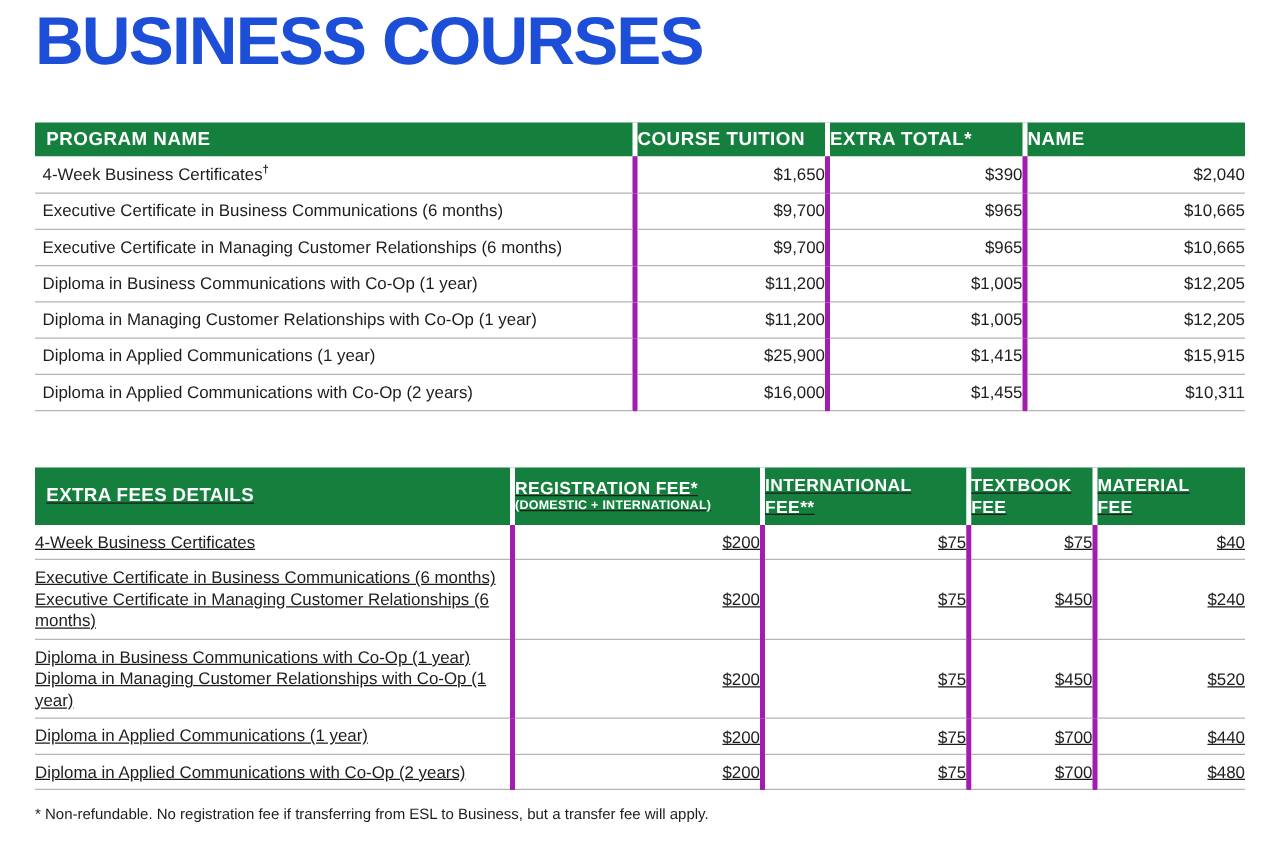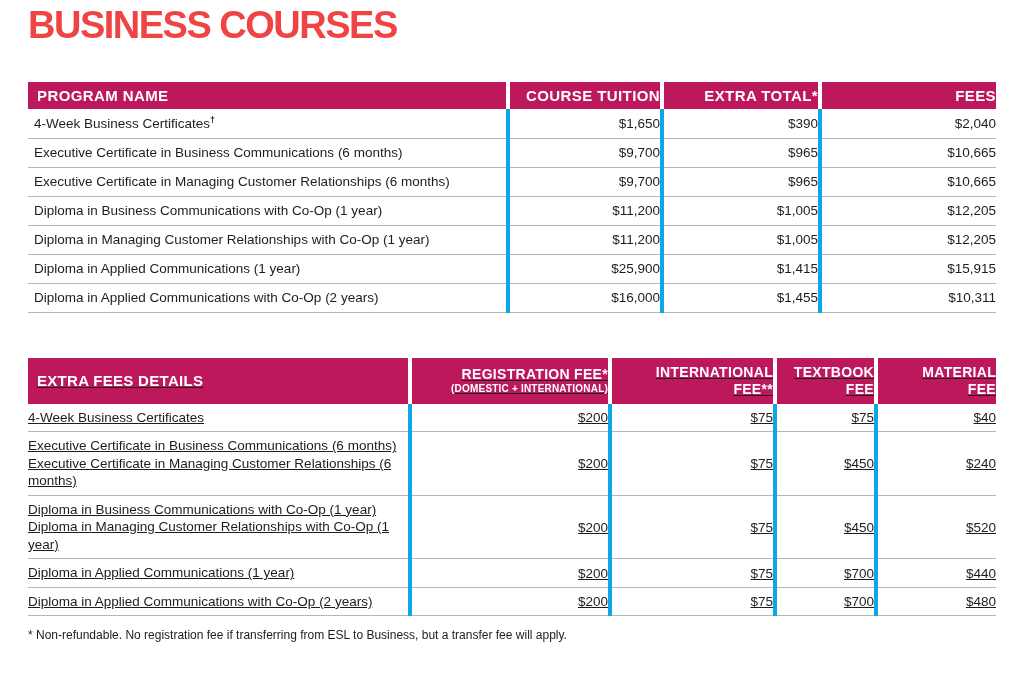--- a/index.html
+++ b/index.html
@@ -6,60 +6,60 @@
   html, body { background: #ffffff; }
   body {
     width: 1024px; height: 685px;
     font-family: "Liberation Sans", sans-serif;
     color: #1d1d1b;
     overflow: hidden;
   }
   .page { padding: 6px 28px 0 28px; }
 
   .title {
-    font-size: 38px;
+    font-size: 54px;
     font-weight: 700;
     letter-spacing: -1.5px;
-    color: #ef4444;
+    color: #1d4ed8;
     line-height: 1.0;
   }
   .subtitle {
     margin-top: 13px;
     font-size: 14.5px;
     color: #1d1d1b;
     letter-spacing: -0.1px;
   }
   .subtitle .bold { font-weight: 700; }
 
   table {
     width: 968px;
     border-collapse: collapse;
     table-layout: fixed;
   }
   .table-1 { margin-top: 38px; }
   .table-2 { margin-top: 45px; text-decoration: underline; }
 
   th {
-    background: #be185d;
+    background: #15803d;
     color: #ffffff;
     font-weight: 700;
     border-right: 4px solid #ffffff;
     vertical-align: middle;
   }
   th:last-child { border-right: none; }
   .table-1 th { height: 27px; font-size: 15px; letter-spacing: 0.4px; }
   .table-2 th { height: 46px; font-size: 14px; letter-spacing: 0.3px; }
   th.h-left { text-align: left; padding-left: 9px; font-size: 15px; }
-  th.h-center { text-align: right; }
+  th.h-center { text-align: left; }
   .hline { display: block; line-height: 1.15; }
-  .hsub { display: block; font-size: 10px; letter-spacing: 0.2px; line-height: 1.3; padding-left: 32px; }
+  .hsub { display: block; font-size: 10px; letter-spacing: 0.2px; line-height: 1.3; }
 
   td {
     border-bottom: 1px solid #b5b5b5;
-    border-right: 4px solid #0ea5e9;
+    border-right: 4px solid #a21caf;
     font-size: 13.5px;
     color: #1d1d1b;
   }
   td:last-child { border-right: none; }
   .table-1 td { height: 29px; }
   .table-2 td { padding: 5px 0; }
   .cell-program { text-align: left; padding-left: 6px; }
   .cell-num { text-align: right; }
   .program-line { display: block; line-height: 1.3; }
   sup.fn-mark { font-size: 9px; font-weight: 700; vertical-align: super; line-height: 0; }
@@ -80,21 +80,21 @@
       <col style="width:480px">
         <col style="width:154px">
         <col style="width:158px">
         <col style="width:176px">
     </colgroup>
     <thead>
       <tr>
         <th class="h-left">PROGRAM NAME</th>
         <th class="h-center">COURSE TUITION</th>
         <th class="h-center">EXTRA TOTAL*</th>
-        <th class="h-center">FEES</th>
+        <th class="h-center">NAME</th>
       </tr>
     </thead>
     <tbody>
         <tr>
           <td class="cell-program"><span>4-Week Business Certificates</span><sup class="fn-mark">†</sup></td>
           <td class="cell-num">$1,650</td>
           <td class="cell-num">$390</td>
           <td class="cell-num">$2,040</td>
         </tr>
         <tr>

